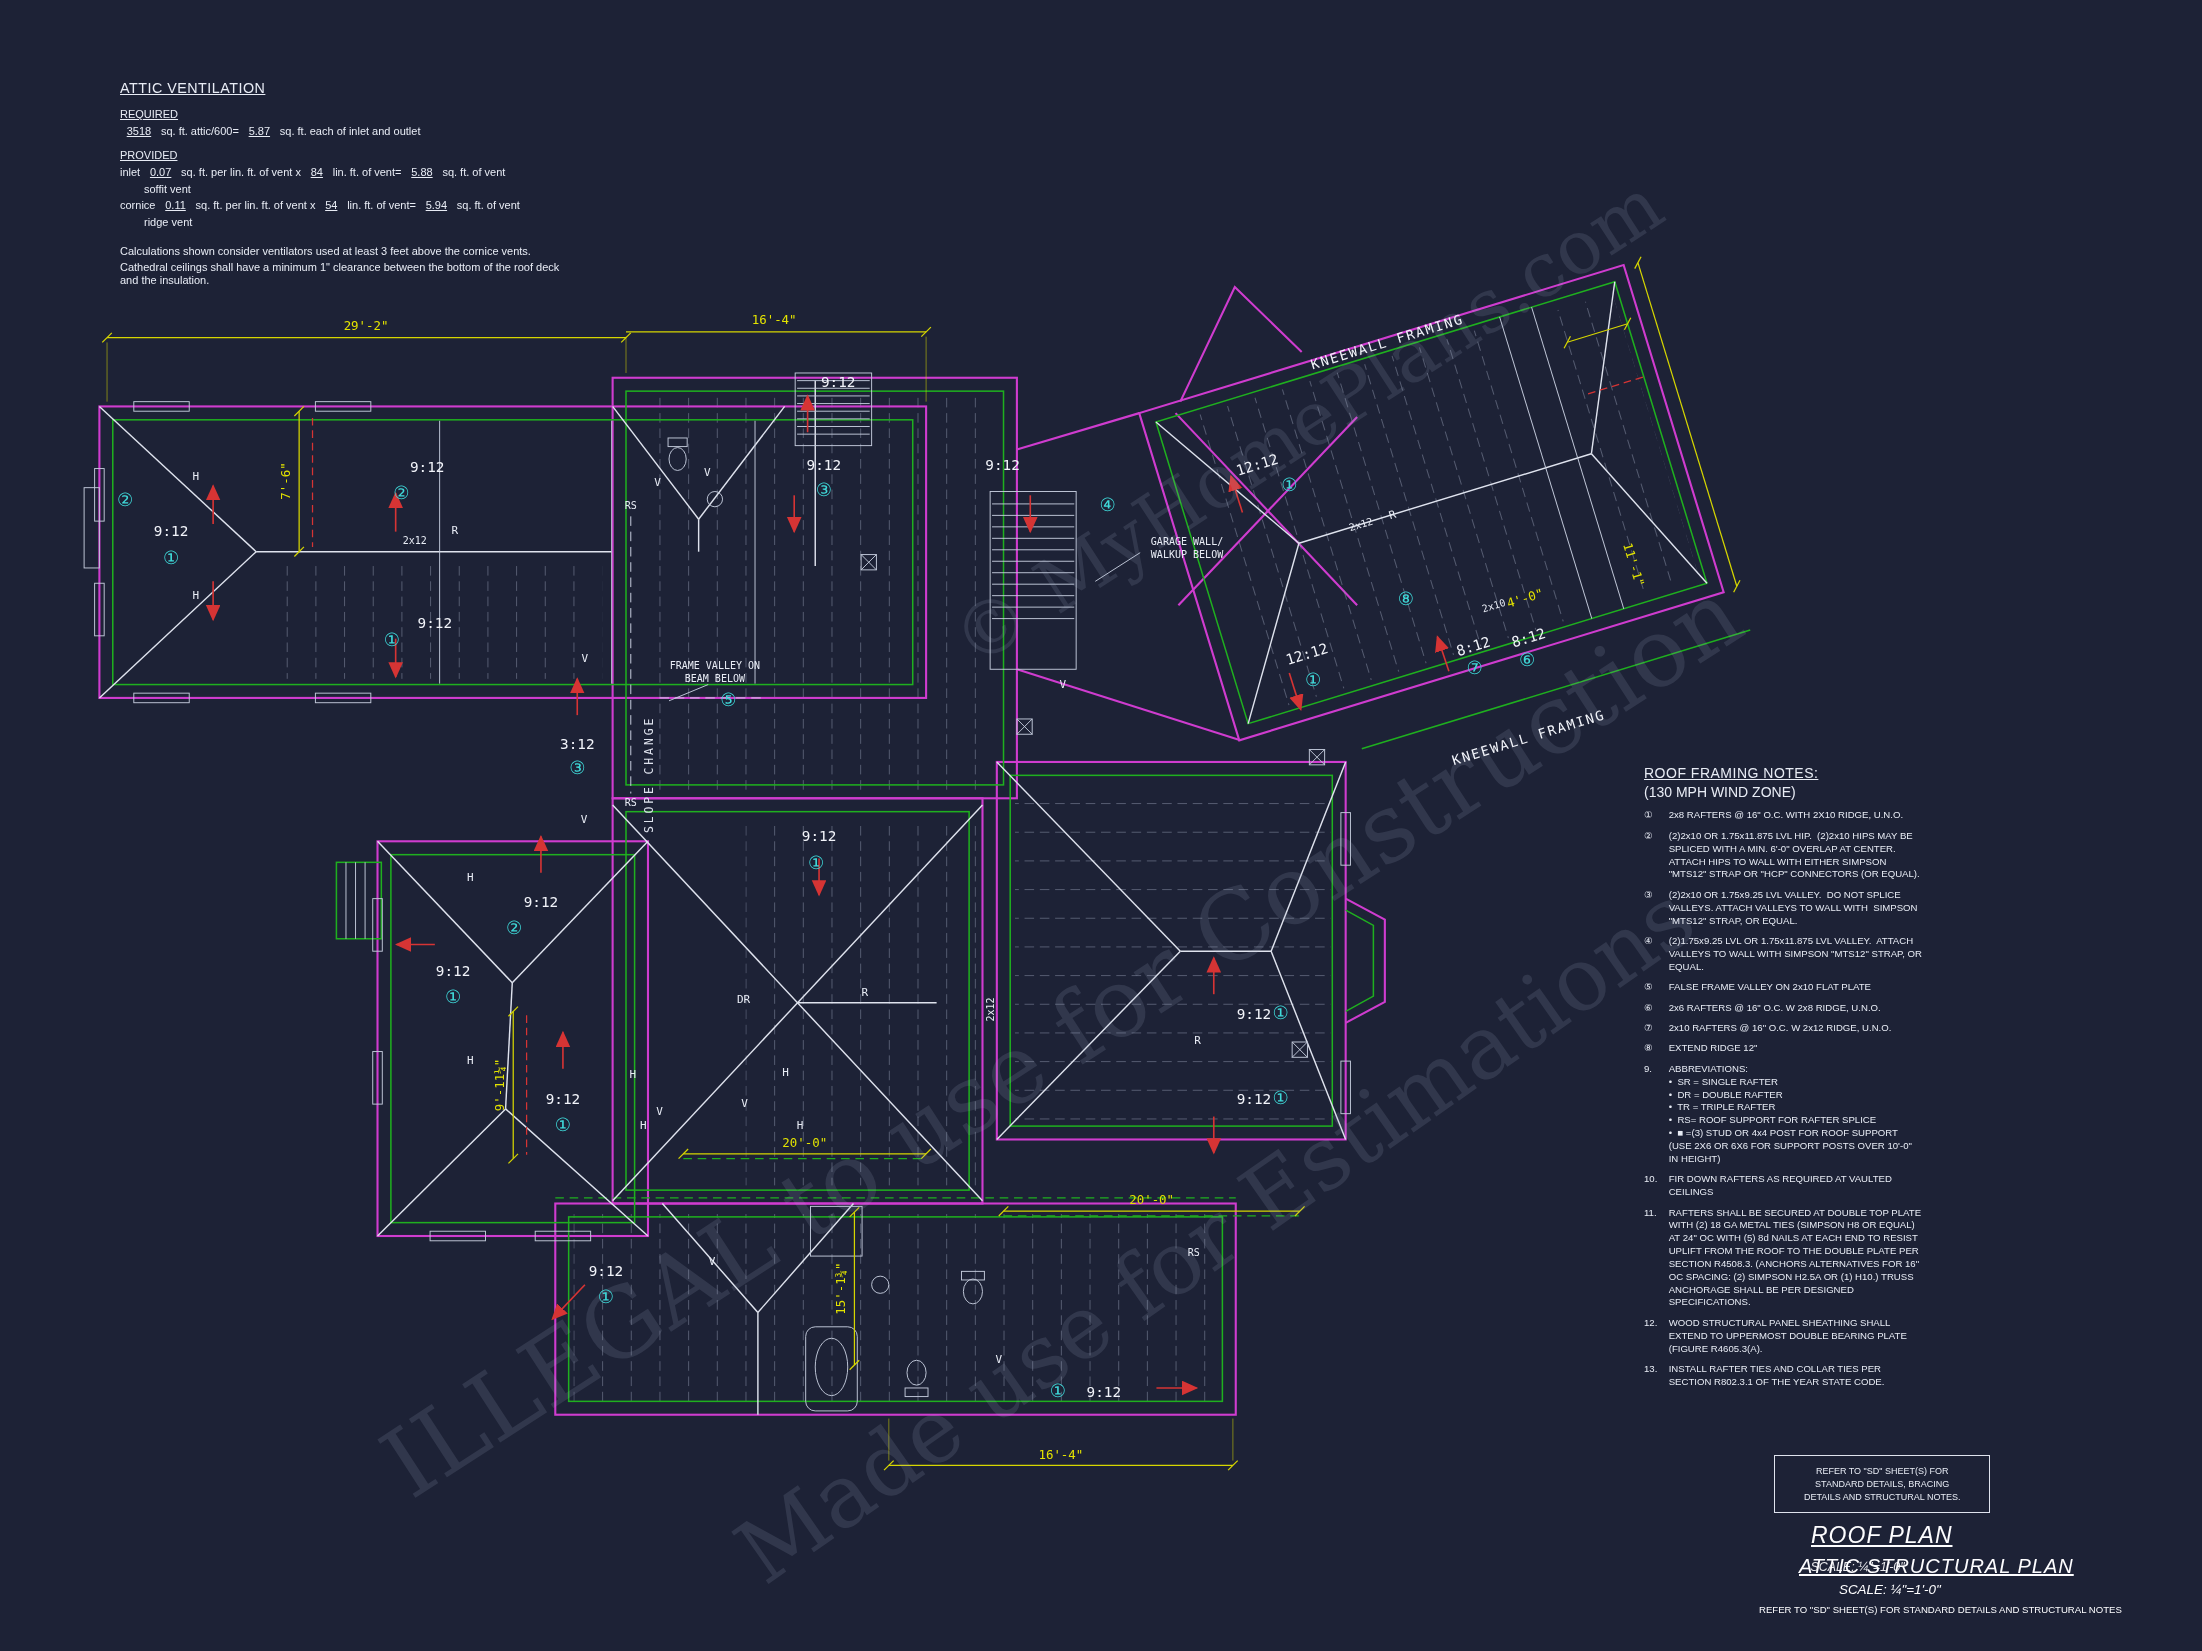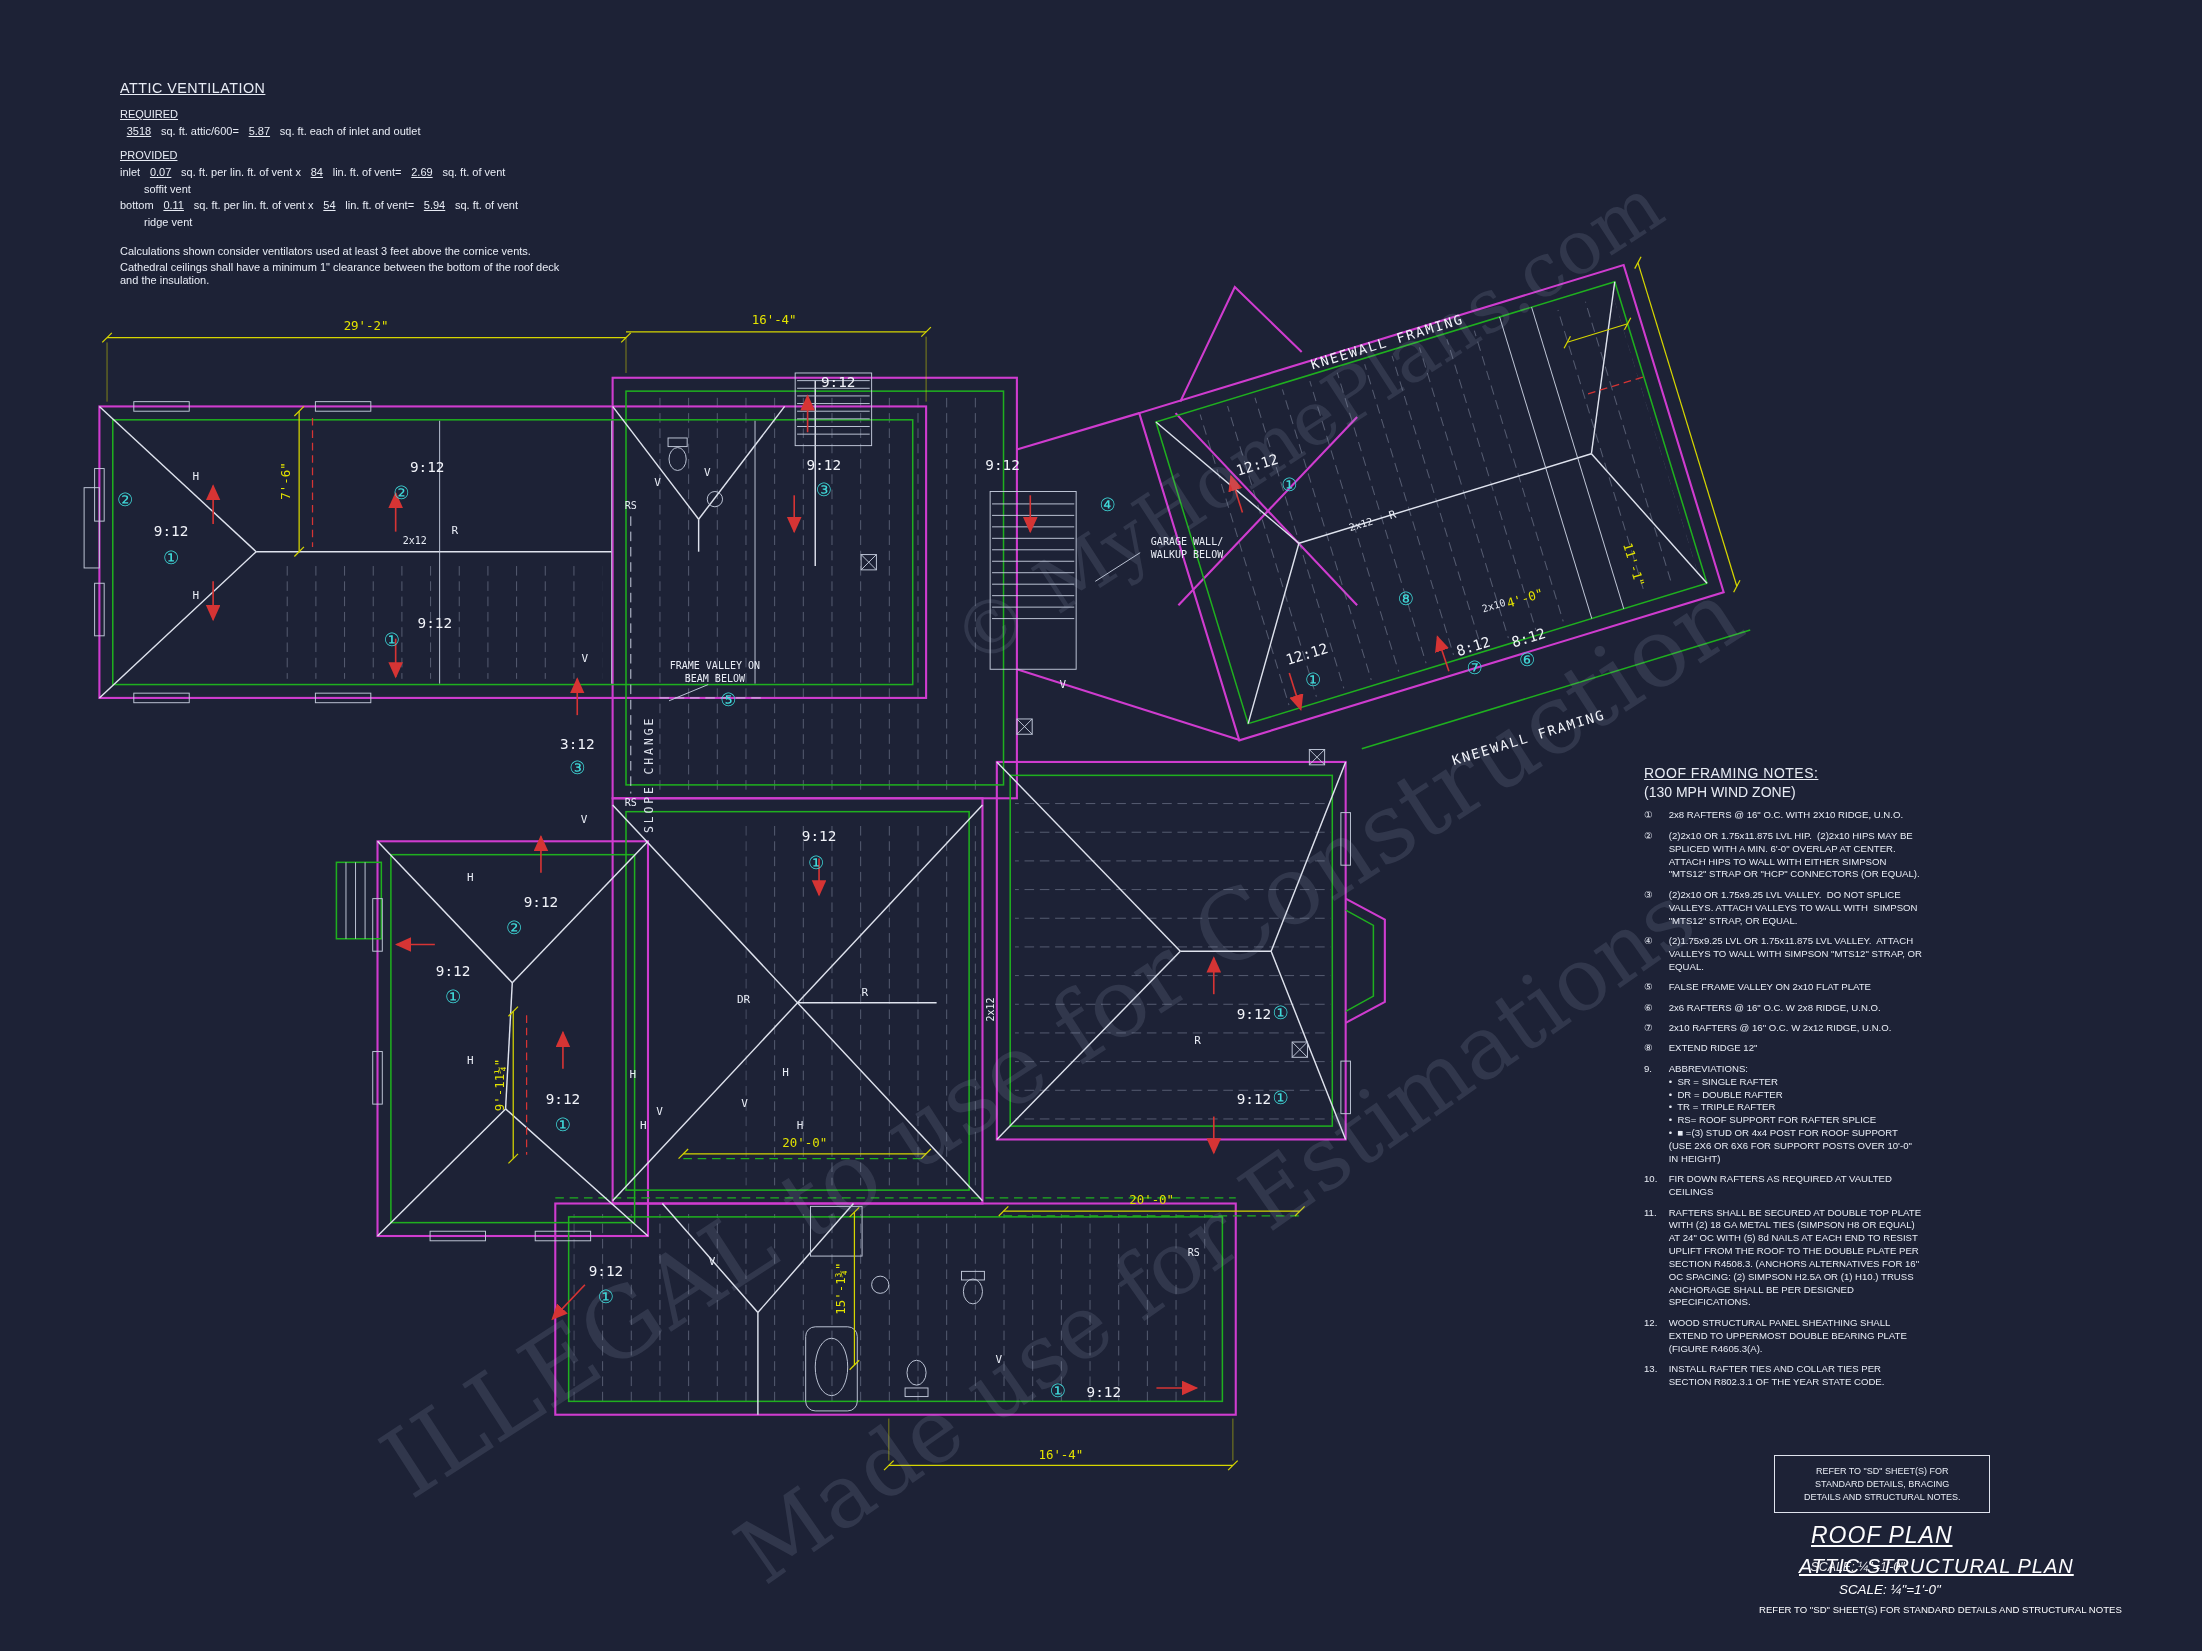--- a/index.html
+++ b/index.html
@@ -382,23 +382,23 @@
         <text x="1107" y="1461" class="pl pl-marker">①</text>
       </g>
 </svg>
 
 <div class="attic">
   <div class="av-title">ATTIC VENTILATION</div>
   <div>
         <div class="av-label">REQUIRED</div>
         <div class="av-calc"><span class="u">3518</span><span> sq. ft. attic/600= </span><span class="u">5.87</span><span> sq. ft. each of inlet and outlet</span></div>
         <div class="av-label">PROVIDED</div>
-        <div class="av-calc"><span>inlet </span><span class="u">0.07</span><span> sq. ft. per lin. ft. of vent x </span><span class="u">84</span><span> lin. ft. of vent= </span><span class="u">2.69</span><span> sq. ft. of vent</span></div>
+        <div class="av-calc"><span>inlet </span><span class="u">0.07</span><span> sq. ft. per lin. ft. of vent x </span><span class="u">84</span><span> lin. ft. of vent= </span><span class="u">5.88</span><span> sq. ft. of vent</span></div>
         <div class="av-sub">soffit vent</div>
-        <div class="av-calc"><span>bottom </span><span class="u">0.11</span><span> sq. ft. per lin. ft. of vent x </span><span class="u">54</span><span> lin. ft. of vent= </span><span class="u">5.94</span><span> sq. ft. of vent</span></div>
+        <div class="av-calc"><span>cornice </span><span class="u">0.11</span><span> sq. ft. per lin. ft. of vent x </span><span class="u">54</span><span> lin. ft. of vent= </span><span class="u">5.94</span><span> sq. ft. of vent</span></div>
         <div class="av-sub">ridge vent</div>
         <div class="av-note">Calculations shown consider ventilators used at least 3 feet above the cornice vents.</div>
         <div class="av-note2">Cathedral ceilings shall have a minimum 1" clearance between the bottom of the roof deck and the insulation.</div>
       </div>
 </div>
 
 <div class="notes">
   <div class="notes-title">ROOF FRAMING NOTES:</div>
   <div class="notes-sub">(130 MPH WIND ZONE)</div>
   <div>

